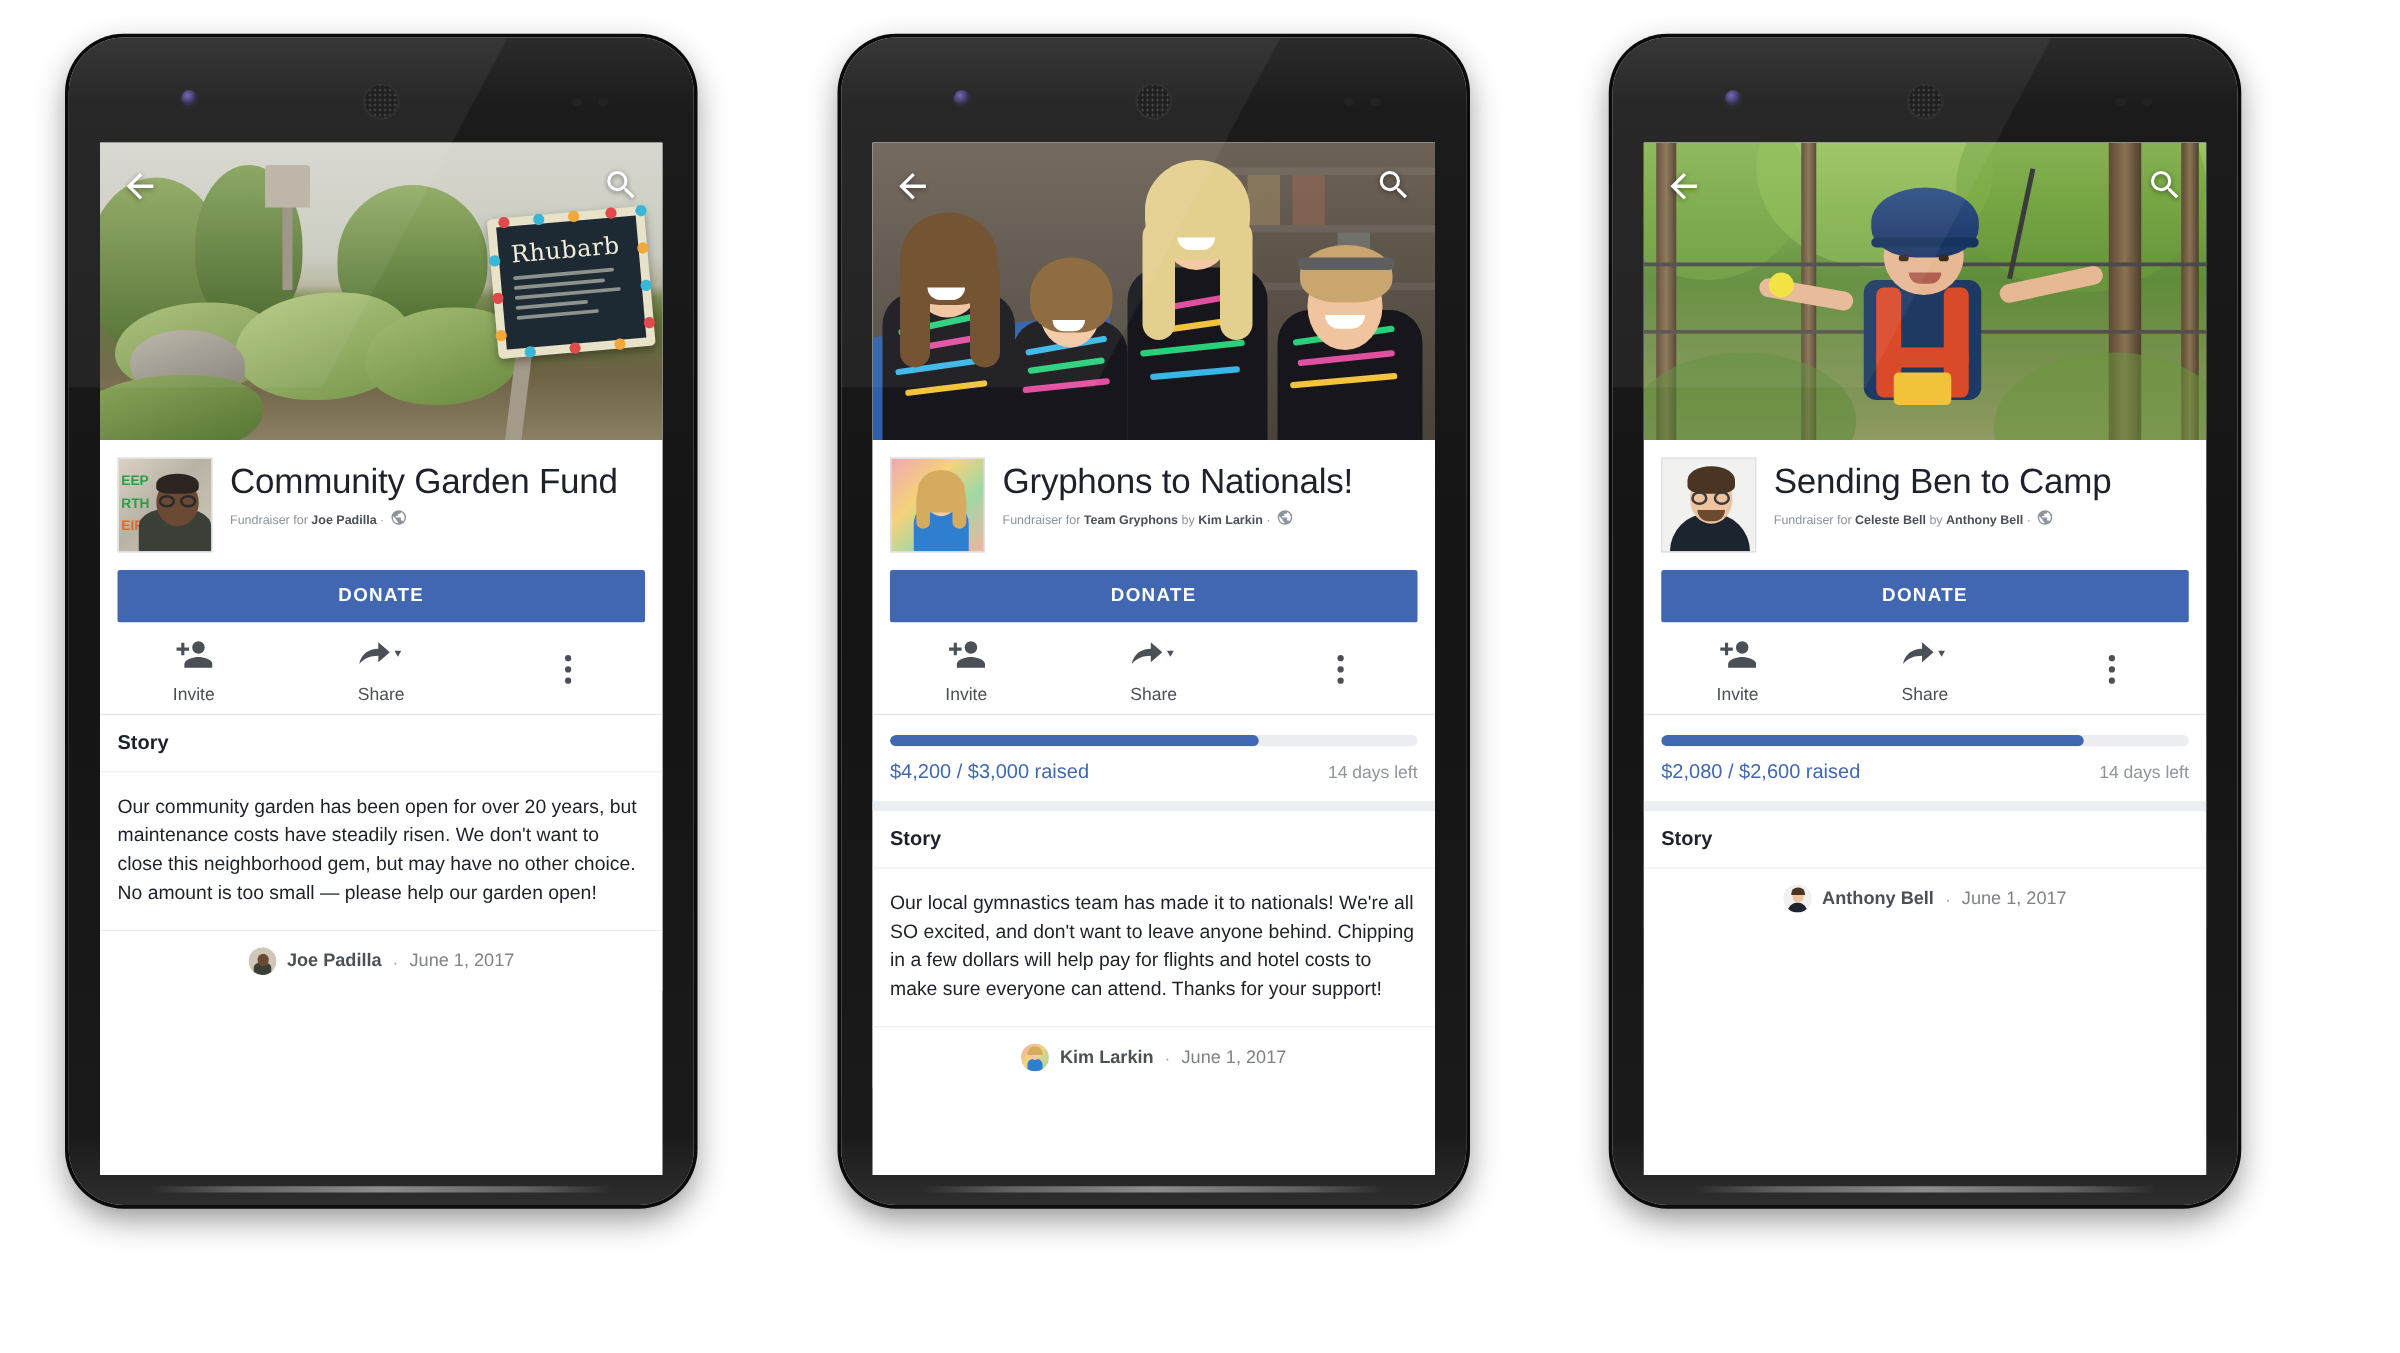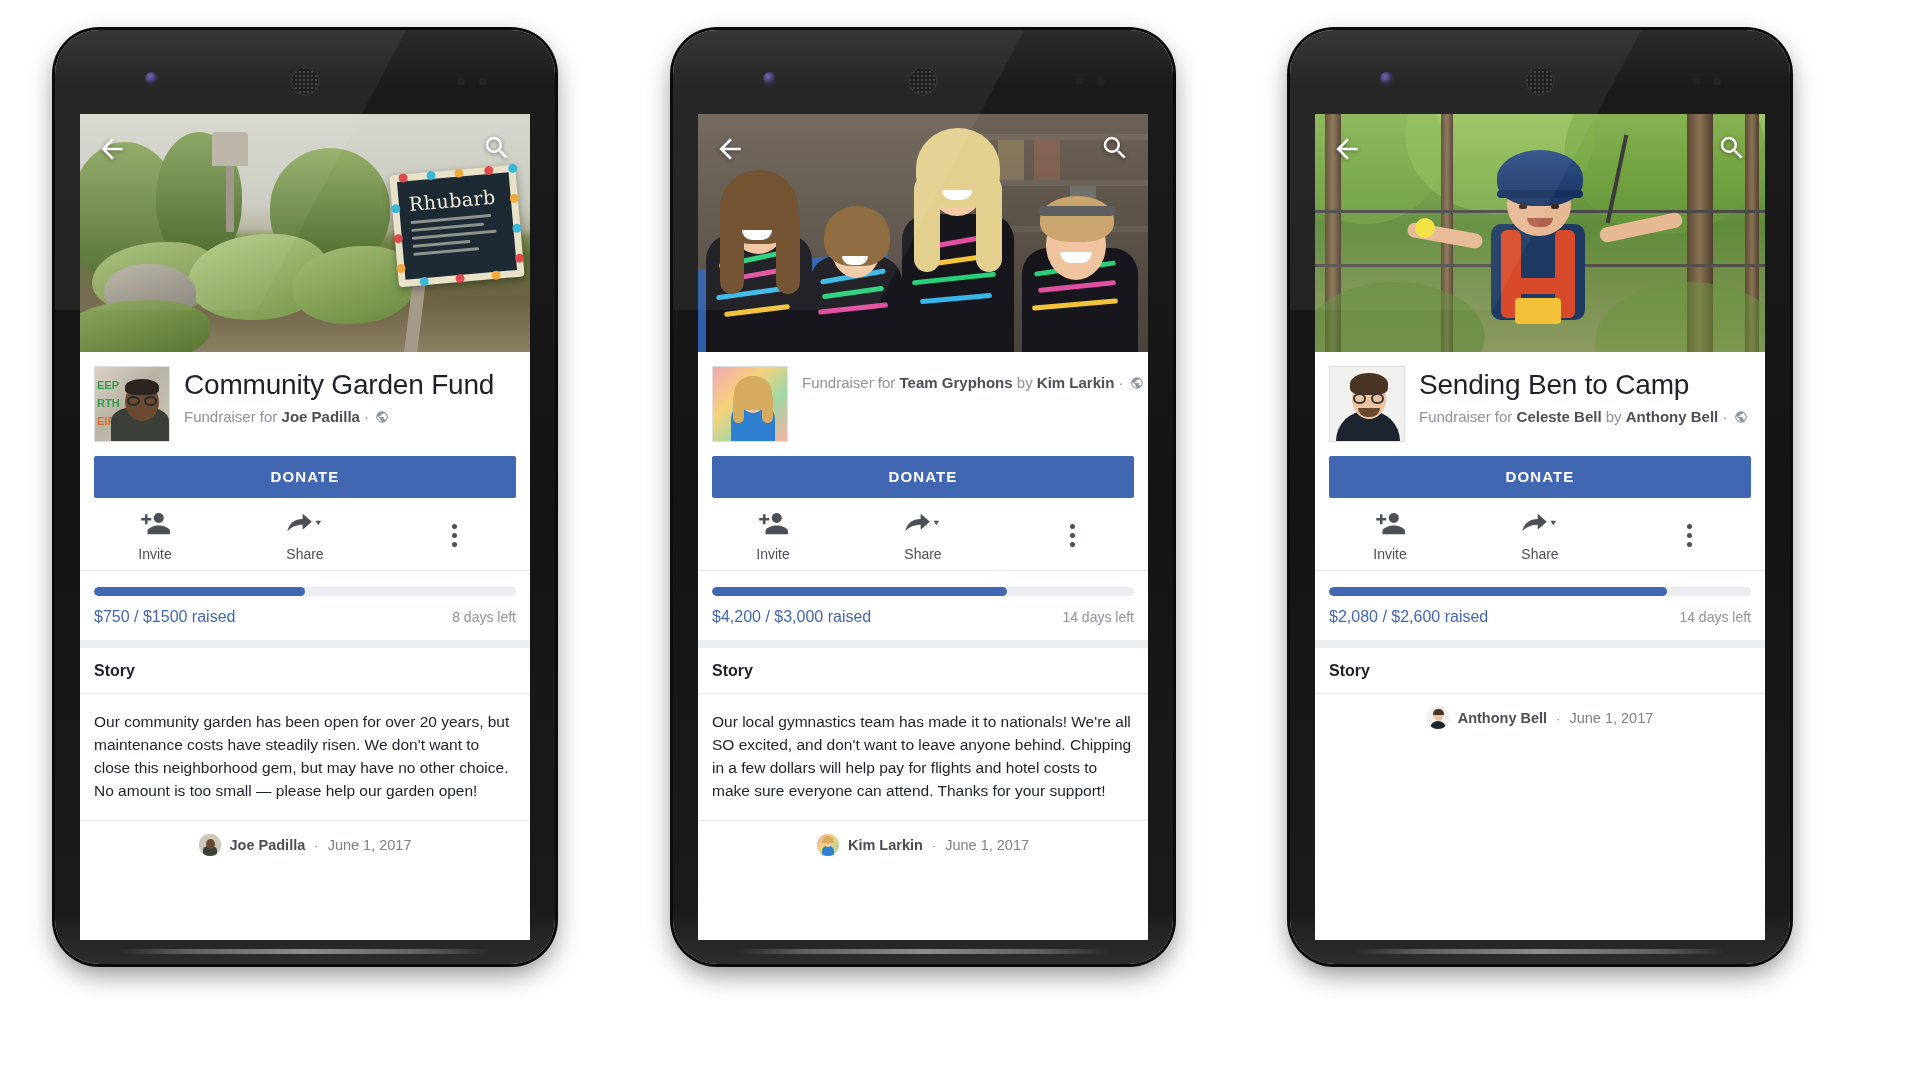--- a/index.html
+++ b/index.html
@@ -140,21 +140,21 @@
     width: 76px; height: 76px; flex: 0 0 76px;
     border: 1px solid #dddfe2; background:#e9ebee;
     overflow:hidden; position:relative;
   }
   .avatar .ph { position:absolute; inset:0; }
   .ptext { padding-left: 14px; padding-top: 2px; min-width:0; }
   .ptitle {
     font-size: 28px; line-height: 34px; color: #1d2129; font-weight: 400;
     letter-spacing: -0.2px; white-space: nowrap;
   }
-  .psub { font-size: 15px; line-height: 22px; color: #8d949e; margin-top: 4px; white-space: nowrap; }
+  .psub { font-size: 10px; line-height: 22px; color: #8d949e; margin-top: 4px; white-space: nowrap; }
   .psub b { color: #4b4f56; font-weight: 700; }
   .globe { display:inline-block; vertical-align:-2px; margin-left:2px; }
 
   
   .donate-wrap { padding: 6px 14px 0 14px; background:#fff; }
   .donate {
     display:block; width:100%; height: 42px; line-height: 42px;
     background:#4267b2; color:#fff; border:none; border-radius:2px;
     font-size: 15px; font-weight: 700; letter-spacing: 1.1px; text-align:center;
     font-family:"Liberation Sans", sans-serif; cursor:pointer;
@@ -333,29 +333,20 @@
         </div>
         <div class="action">
           <span class="kebab">
               <i></i>
               <i></i>
               <i></i>
             </span>
         </div>
       </div>
 
-      <div class="progress-sec">
-        <div class="bar">
-          <div class="fill" style="width: 50%;"></div>
-        </div>
-        <div class="pstats">
-          <span class="raised">$750 / $1500 raised</span>
-          <span class="daysleft">8 days left</span>
-        </div>
-      </div>
 
       <div class="story-head">Story</div>
       <div class="story-body">Our community garden has been open for over 20 years, but maintenance costs have steadily risen. We don't want to close this neighborhood gem, but may have no other choice. No amount is too small — please help our garden open!</div>
       <div class="byline">
         <span class="bav">
           <span class="pf" style="position:absolute;inset:0;">
             <span class="bg" style="position:absolute;inset:0;background:#cfc8b8;"></span>
             <span style="position:absolute;left:4px;bottom:0;width:14px;height:10px;background:#3a4038;border-radius:40% 40% 0 0;"></span>
             <span style="position:absolute;left:7px;top:5px;width:9px;height:10px;background:#6b4a34;border-radius:50%;"></span>
           </span>
@@ -464,20 +455,21 @@
           <div class="ph pf">
             <div class="bg" style="background:linear-gradient(135deg,#f0a8b4 0%,#f6d27a 35%,#9fd8a6 65%,#f3b2a0 100%);"></div>
             <div class="torso" style="left:18px;bottom:0;width:44px;height:38px;background:#2f7fd0;border-radius:16px 16px 0 0;"></div>
             <div class="head" style="left:27px;top:16px;width:26px;height:30px;background:#f2c9a4;"></div>
             <div class="hair" style="left:21px;top:9px;width:38px;height:34px;background:#d5ab5f;"></div>
             <div class="hair" style="left:20px;top:26px;width:11px;height:30px;border-radius:6px;background:#d5ab5f;"></div>
             <div class="hair" style="left:49px;top:26px;width:11px;height:30px;border-radius:6px;background:#d5ab5f;"></div>
           </div>
         </div>
         <div class="ptext">
+          <div class="ptitle">Gryphons to Nationals!</div>
           <div class="psub">
             <span>Fundraiser for</span>
             <b>Team Gryphons</b>
             <span>by</span>
             <b>Kim Larkin</b>
             <span>·</span>
             <span class="globe">
               <svg width="14" height="14" viewBox="0 0 24 24">
                   <path d="M12 2a10 10 0 1 0 10 10A10 10 0 0 0 12 2zm-1 17.93A8 8 0 0 1 4 12a8.1 8.1 0 0 1 .21-1.79L9 15v1a2 2 0 0 0 2 2zm6.9-2.54A2 2 0 0 0 16 16h-1v-3a1 1 0 0 0-1-1H8v-2h2a1 1 0 0 0 1-1V7h2a2 2 0 0 0 2-2v-.41A8 8 0 0 1 17.9 17.39z" fill="#8d949e"></path>
                 </svg>

